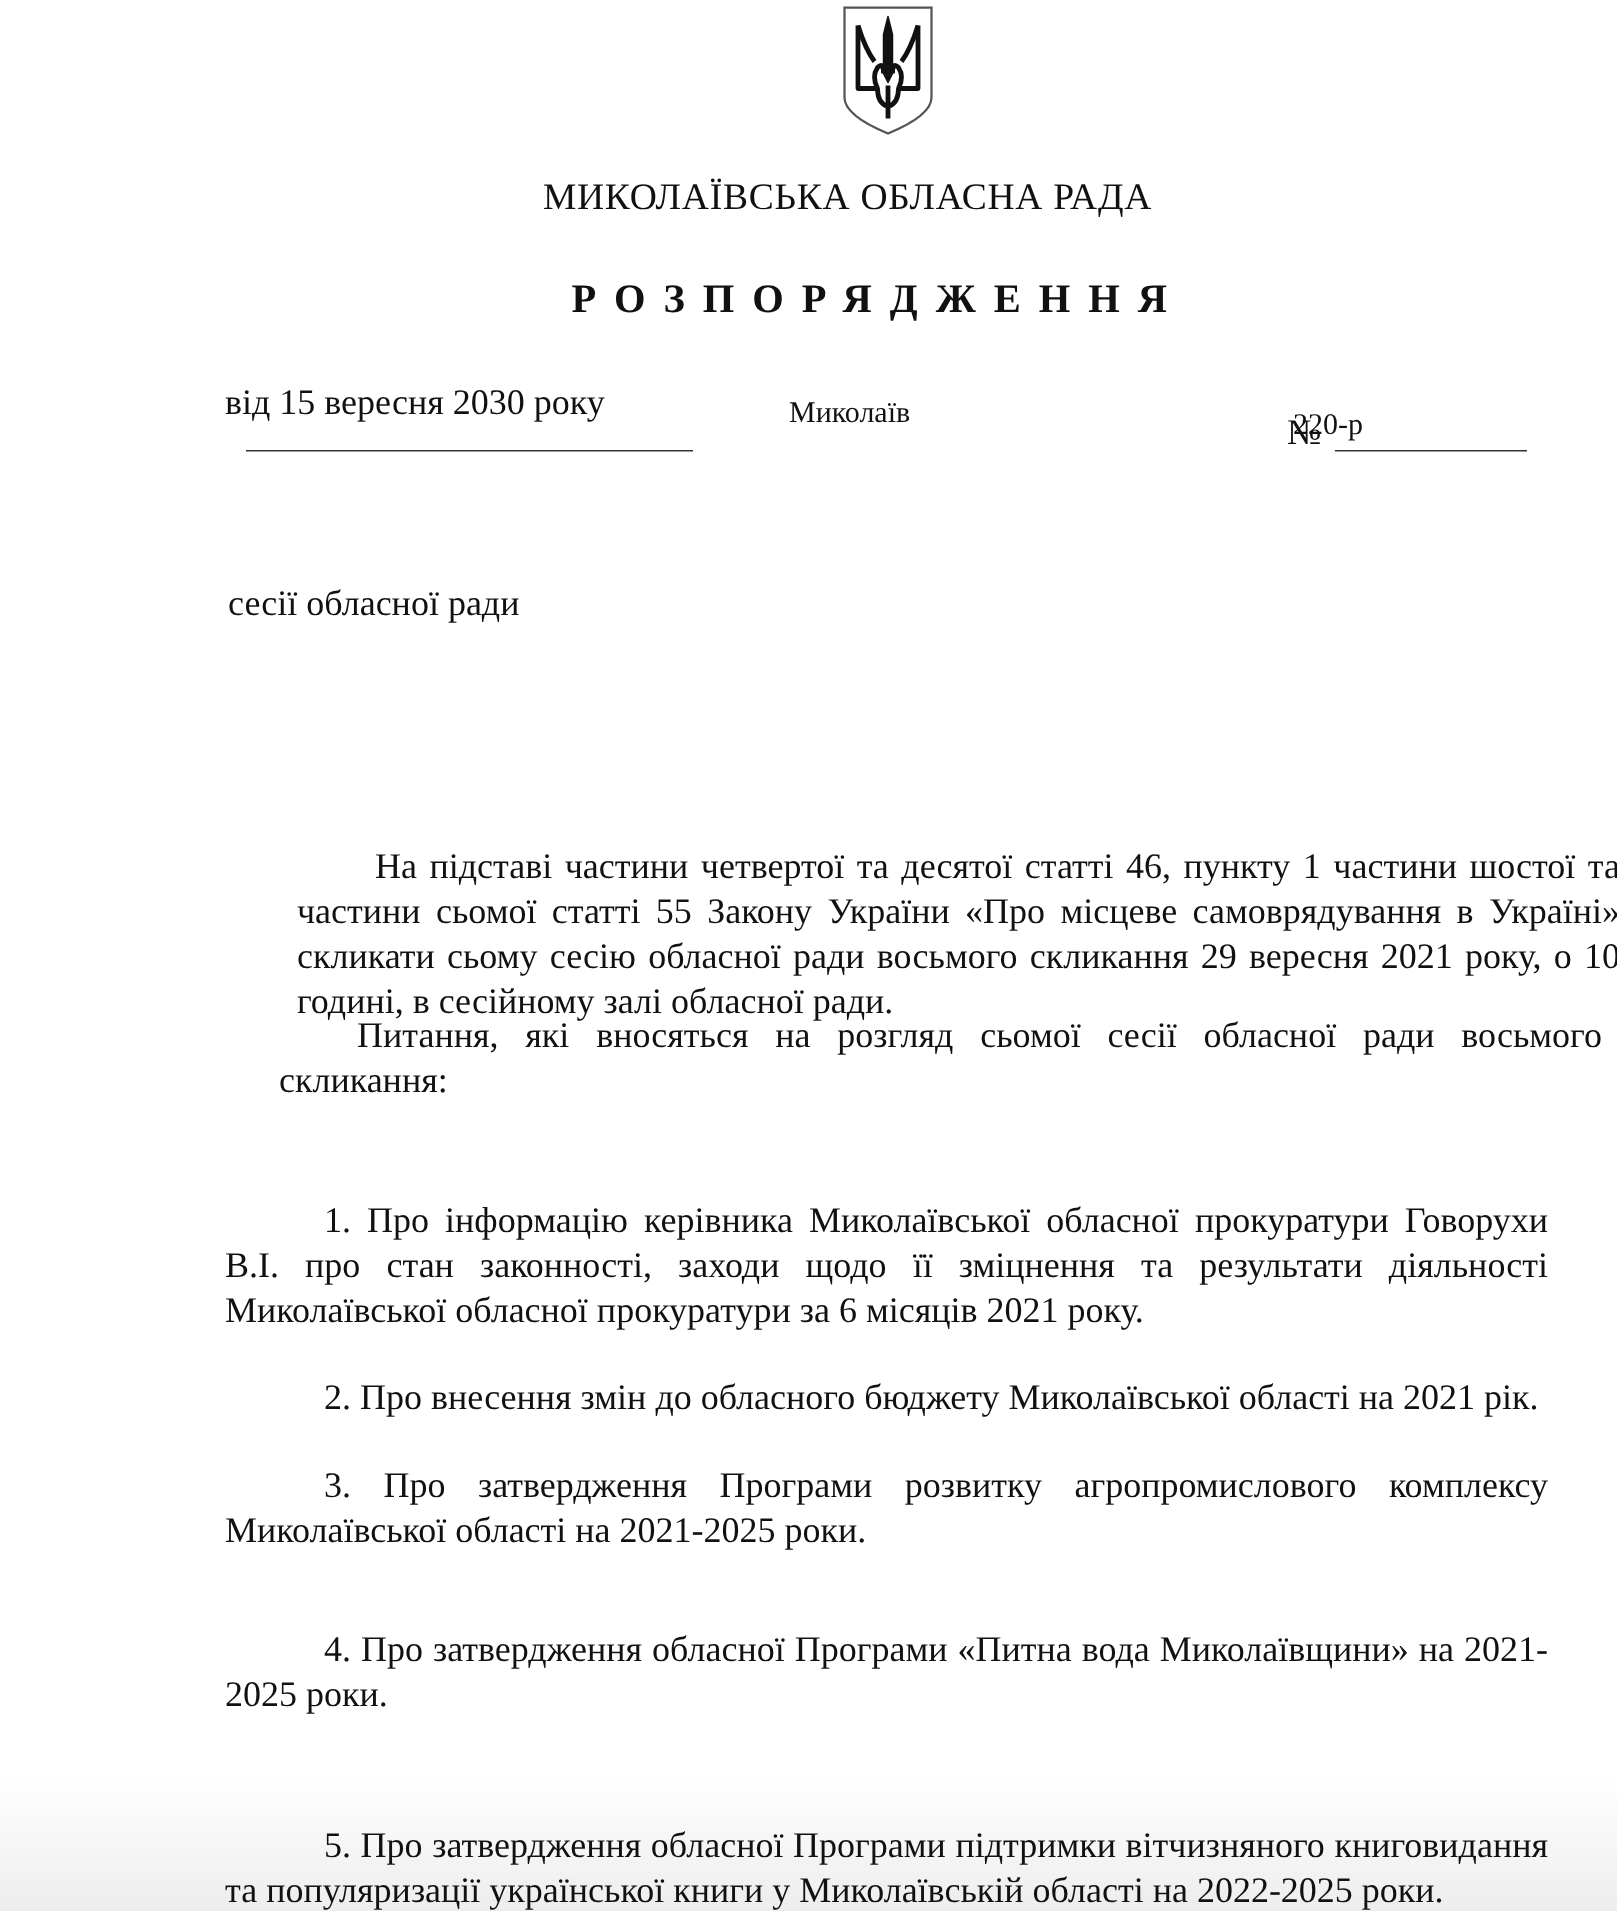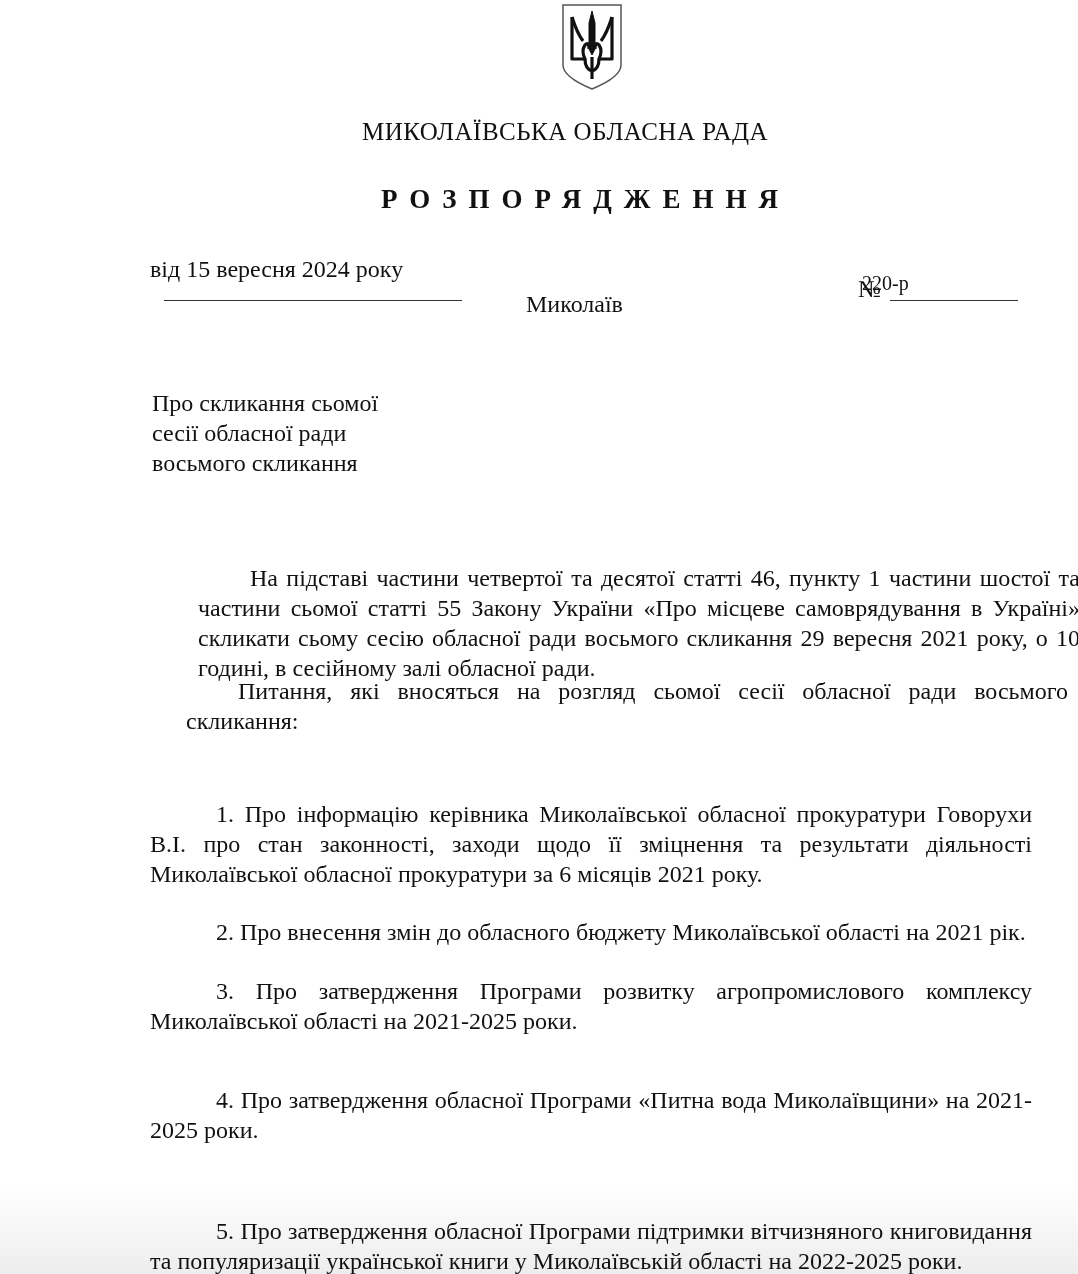--- a/index.html
+++ b/index.html
@@ -14,21 +14,21 @@
     .council {
       position: absolute; left: 0; width: 1018px; top: 118px;
       text-align: center; font-size: 25px; letter-spacing: 0.5px; padding-left: 112px; box-sizing: border-box;
     }
     .doctype {
       position: absolute; left: 0; width: 1078px; top: 184px;
       text-align: center; font-size: 27px; font-weight: bold; letter-spacing: 12px; padding-left: 93px; box-sizing: border-box;
     }
     .date { position: absolute; left: 150px; top: 256px; font-size: 24px; }
     .date-line { position: absolute; left: 164px; top: 300px; width: 298px; border-top: 1.5px solid #333; }
-    .city { position: absolute; left: 526px; top: 291px; font-size: 24px; }
+    .city { position: absolute; left: 526px; top: 264px; font-size: 20px; }
     .num-sign { position: absolute; left: 858px; top: 276px; font-size: 24px; }
     .num-val { position: absolute; left: 862px; top: 256px; font-size: 20px; margin-top: 16px; }
     .num-line { position: absolute; left: 890px; top: 300px; width: 128px; border-top: 1.5px solid #333; }
     .subject { position: absolute; left: 152px; top: 388px; font-size: 24px; line-height: 30px; }
     .subject div { white-space: nowrap; }
     .para {
       position: absolute; left: 150px; width: 882px; font-size: 24px; line-height: 30px;
       text-align: justify; text-indent: 52px;
     }
     .para.list { text-indent: 66px; }
@@ -52,31 +52,29 @@
     <path d="M11 14 Q16 30 22 38"></path>
     <path d="M51 14 Q46 30 40 38"></path>
     <path d="M24 56 Q24 66 31 68 Q38 66 38 56"></path>
     <path d="M31 54 L31 76"></path>
   </g>
 </svg>
 
 <div class="council">МИКОЛАЇВСЬКА ОБЛАСНА  РАДА</div>
 <div class="doctype">РОЗПОРЯДЖЕННЯ</div>
 
-<div class="date">від 15 вересня  2024 року</div>
+<div class="date">від 15 вересня  2030 року</div>
 <div class="date-line"></div>
 <div class="city">Миколаїв</div>
 <div class="num-sign">№</div>
 <div class="num-val">220-р</div>
 <div class="num-line"></div>
 
 <div class="subject">
-  <div>Про скликання сьомої</div>
   <div>сесії обласної ради</div>
-  <div>восьмого скликання</div>
 </div>
 
 <div class="para p1">На підставі частини четвертої та десятої статті 46, пункту 1 частини шостої та частини сьомої статті 55 Закону України «Про місцеве самоврядування в Україні» скликати сьому сесію обласної ради восьмого скликання 29 вересня 2021 року, о 10 годині, в сесійному залі обласної ради.</div>
 <div class="para p2">Питання, які вносяться на розгляд сьомої сесії обласної ради восьмого скликання:</div>
 
 <div class="para list i1">1. Про інформацію керівника Миколаївської обласної прокуратури Говорухи В.І. про стан законності, заходи щодо її зміцнення та результати діяльності Миколаївської обласної прокуратури за 6 місяців 2021 року.</div>
 <div class="para list i2">2. Про внесення змін до обласного бюджету Миколаївської області на 2021 рік.</div>
 <div class="para list i3">3. Про затвердження Програми розвитку агропромислового комплексу Миколаївської області на 2021-2025 роки.</div>
 <div class="para list i4">4. Про затвердження обласної Програми «Питна вода Миколаївщини» на 2021-2025 роки.</div>
 <div class="para list i5">5. Про затвердження обласної Програми підтримки вітчизняного книговидання та популяризації української книги у Миколаївській області на 2022-2025 роки.</div>

